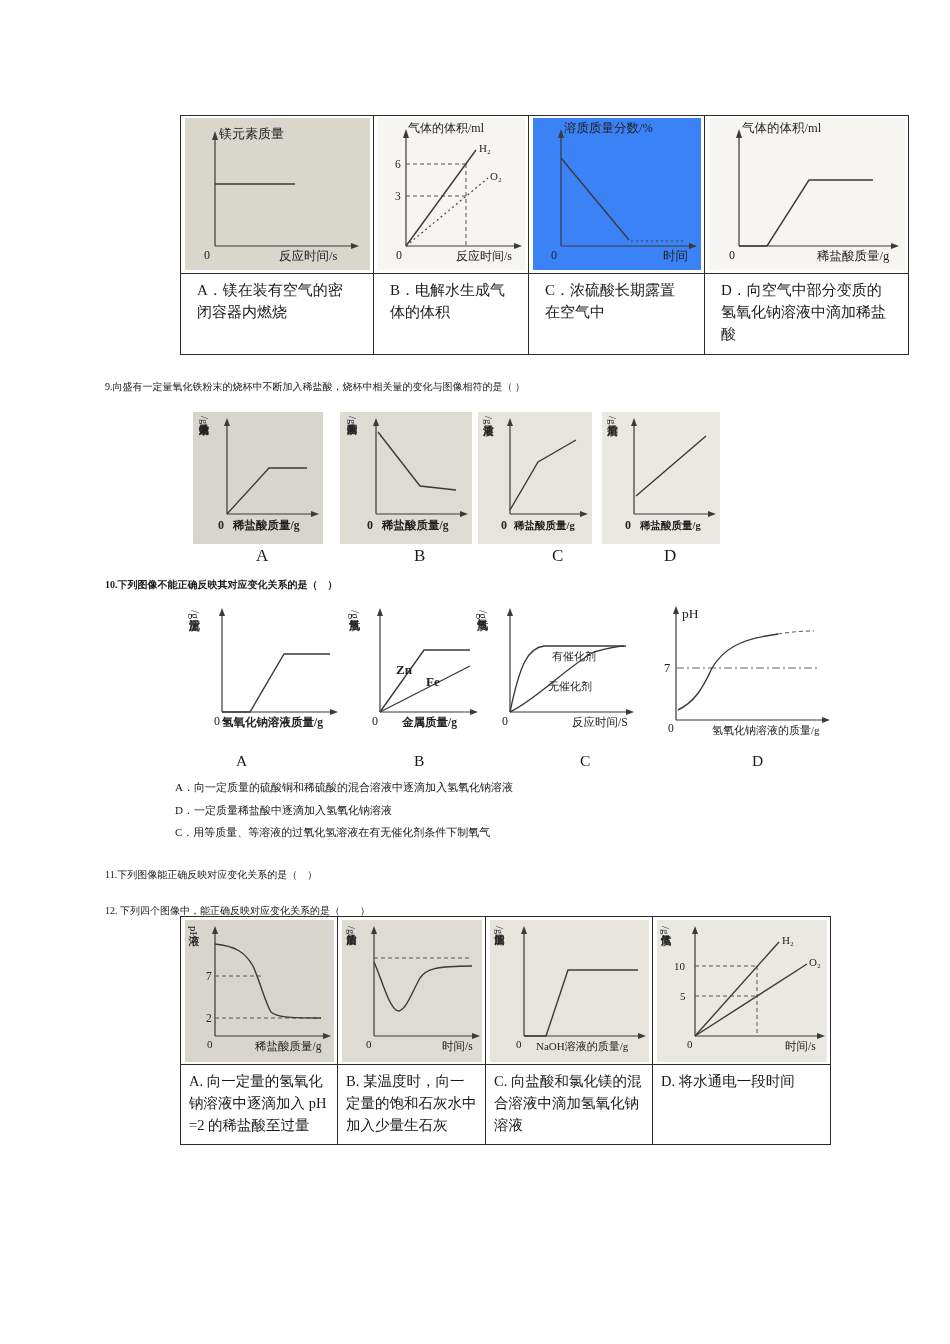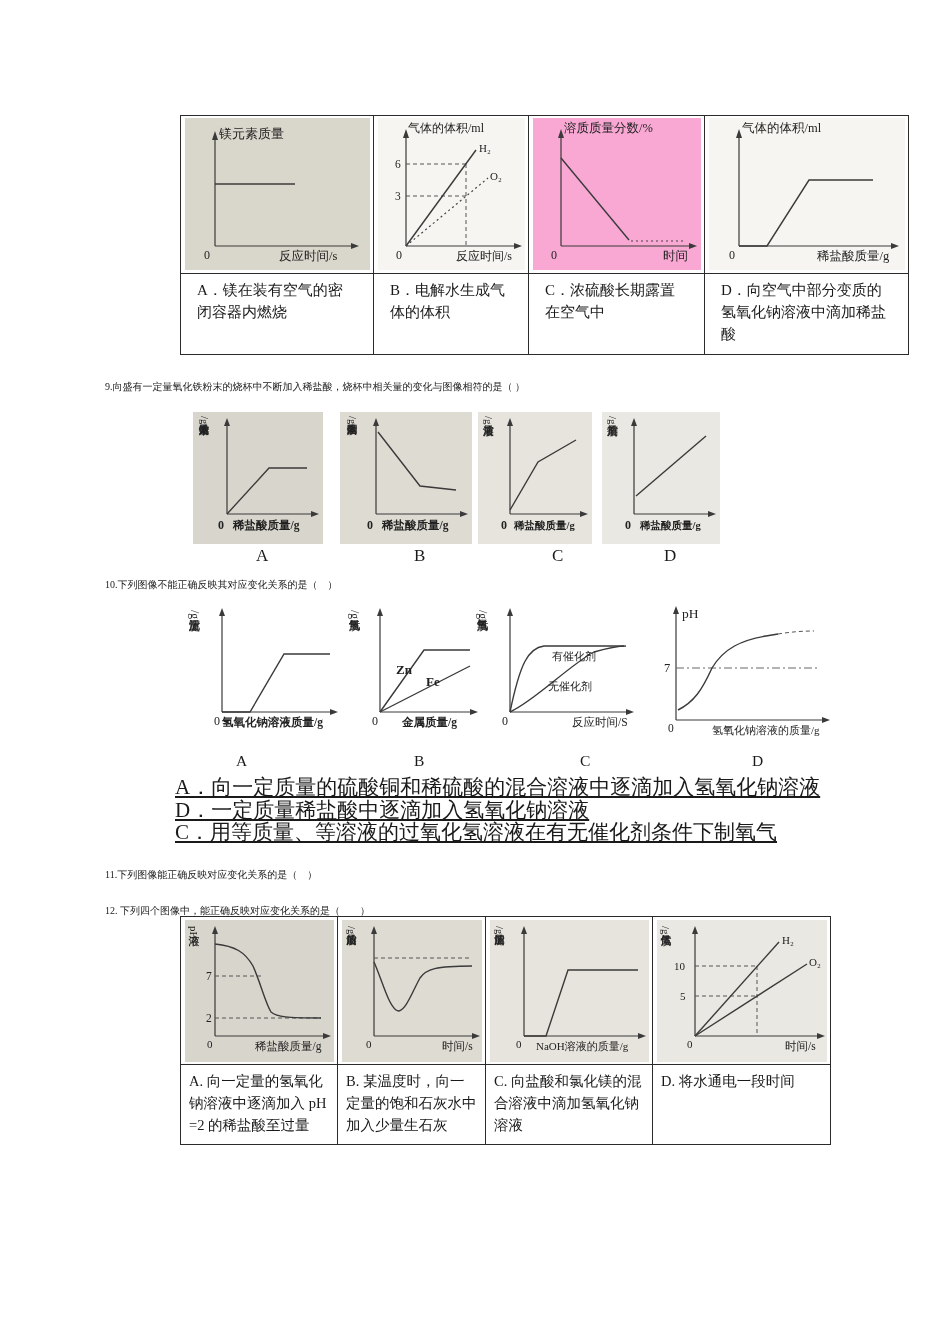--- a/index.html
+++ b/index.html
@@ -16,21 +16,21 @@
   svg text { font-family:"Liberation Serif","DejaVu Serif",serif; fill:#222; }
   .axis { stroke:#3a3a3a; stroke-width:1.2; fill:none; }
   .curve { stroke:#3a3a3a; stroke-width:1.4; fill:none; }
   .dash { stroke:#555; stroke-width:1; fill:none; stroke-dasharray:4 3; }
   .dashdot { stroke:#666; stroke-width:1; fill:none; stroke-dasharray:8 3 2 3; }
   .dot { stroke:#444; stroke-width:1.2; fill:none; stroke-dasharray:2 3; }
   .arr { fill:#3a3a3a; stroke:none; }
   .stem { position:absolute; font-size:10px; white-space:nowrap; }
   .letter { position:absolute; font-size:17px; }
   .letter.sm { font-size:15.5px; }
-  .opts { position:absolute; font-size:21px; line-height:22.5px; white-space:nowrap;text-decoration:underline; }
+  .opts { position:absolute; font-size:11px; line-height:22.5px; white-space:nowrap; }
   .scanA { background:#d8d5cc; }
   .scanB { background:#dedbd3; }
   .scanC { background:#e6e4dd; }
   .scanD { background:#eae8e2; }
   .litebg { background:#f6f5f1; }
 </style>
 </head>
 <body>
 
 <div class="page">
@@ -70,21 +70,21 @@
             <path class="curve" d="M28 128 L98 32"></path>
             <path class="dot" d="M28 128 L110 60"></path>
             <text x="101" y="34" font-size="11">H₂</text>
             <text x="112" y="62" font-size="11">O₂</text>
             <text x="18" y="141" font-size="12">0</text>
             <text x="78" y="142" font-size="12">反应时间/s</text>
           </svg>
         </div>
       </td>
       <td>
-        <div class="g" style="width:168px;height:152px;margin:2px auto 0;background:#f9a8d4;">
+        <div class="g" style="width:168px;height:152px;margin:2px auto 0;background:#3b82f6;">
           <svg width="168" height="152">
             <text x="31" y="14" font-size="12.5">溶质质量分数/%</text>
             <path class="axis" d="M28 16 V128 M28 128 H160"></path>
             <path class="arr" d="M25 20 L28 11 L31 20 Z"></path>
             <path class="arr" d="M156 125 L164 128 L156 131 Z"></path>
             <path class="curve" d="M28 40 L96 122"></path>
             <path class="dot" d="M98 123 H150"></path>
             <text x="18" y="141" font-size="12">0</text>
             <text x="130" y="142" font-size="12.5">时间</text>
           </svg>
@@ -161,21 +161,21 @@
       <text x="23" y="117" font-size="12" font-weight="bold">0</text>
       <text x="38" y="117" font-size="10.5" font-weight="bold">稀盐酸质量/g</text>
     </svg>
   </div>
 
   <div class="letter" style="left:256px;top:546px;">A</div>
   <div class="letter" style="left:414px;top:546px;">B</div>
   <div class="letter" style="left:552px;top:546px;">C</div>
   <div class="letter" style="left:664px;top:546px;">D</div>
 
-  <div class="stem" style="left:105px; top:578px;">10.下列图像不能正确反映其对应变化关系的是（　）</div>
+  <div class="stem" style="left:105px; top:578px;font-weight:bold;">10.下列图像不能正确反映其对应变化关系的是（　）</div>
 
   <div class="g" style="position:absolute;left:186px;top:602px;width:152px;height:150px;">
     <div class="vlab" style="left:2px;top:8px;height:94px;font-size:11.5px;">沉淀质量/g</div>
     <svg width="152" height="150">
       <path class="axis" d="M36 10 V110 M36 110 H148"></path>
       <path class="arr" d="M33 14 L36 6 L39 14 Z"></path>
       <path class="arr" d="M144 107 L152 110 L144 113 Z"></path>
       <path class="curve" d="M36 110 H64 L98 52 H144"></path>
       <text x="28" y="123" font-size="12">0</text>
       <text x="36" y="124" font-size="11.5" font-weight="bold">氢氧化钠溶液质量/g</text>

